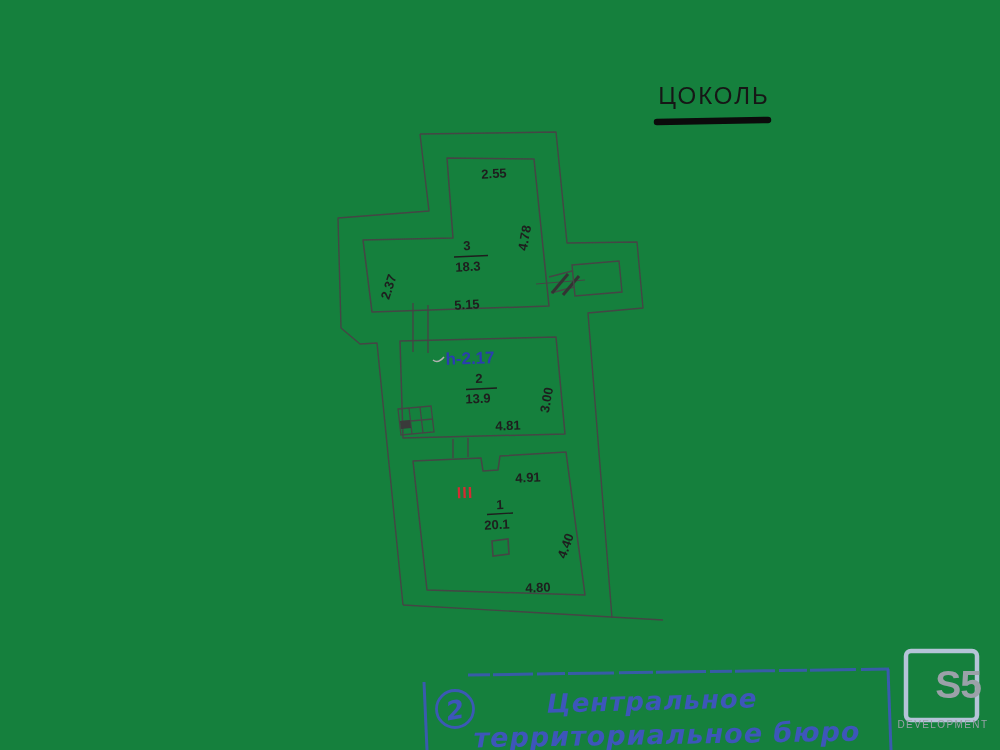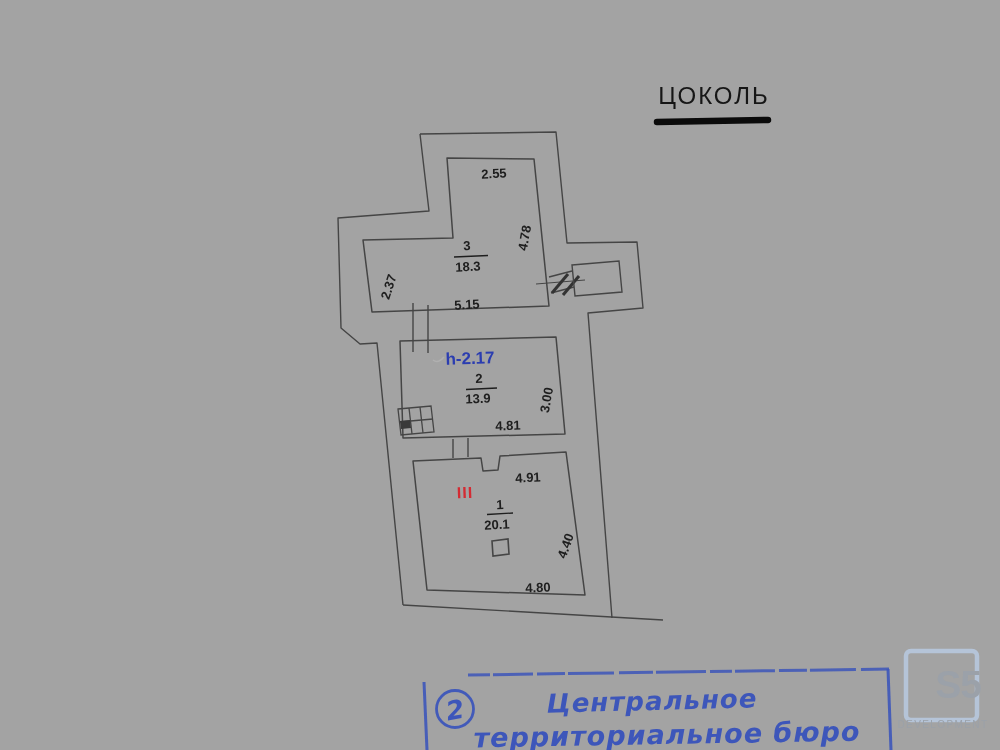--- a/index.html
+++ b/index.html
@@ -1,16 +1,16 @@
 <!DOCTYPE html>
 <html><head>
 <meta charset="utf-8">
 <style>
   html,body{margin:0;padding:0;background:#ffffff;}
-  .canvas{position:relative;width:1000px;height:750px;background:#a3a3a3;overflow:hidden;
+  .canvas{position:relative;width:1000px;height:750px;background:#15803d;overflow:hidden;
           font-family:"Liberation Sans", sans-serif;}
   svg{position:absolute;left:0;top:0;}
   text{font-family:"Liberation Sans", sans-serif;}
   .dim{font-size:13px;font-weight:700;}
   .roomnum{font-size:13px;font-weight:700;}
   .title-text{font-size:24px;letter-spacing:2px;fill:#161616;}
   .stamp-text{font-family:"DejaVu Sans", sans-serif;font-weight:700;font-style:italic;}
   .logo-brand{font-size:39px;font-weight:700;letter-spacing:-1px;}
   .logo-caption{font-size:10px;letter-spacing:1.4px;}
 </style>

